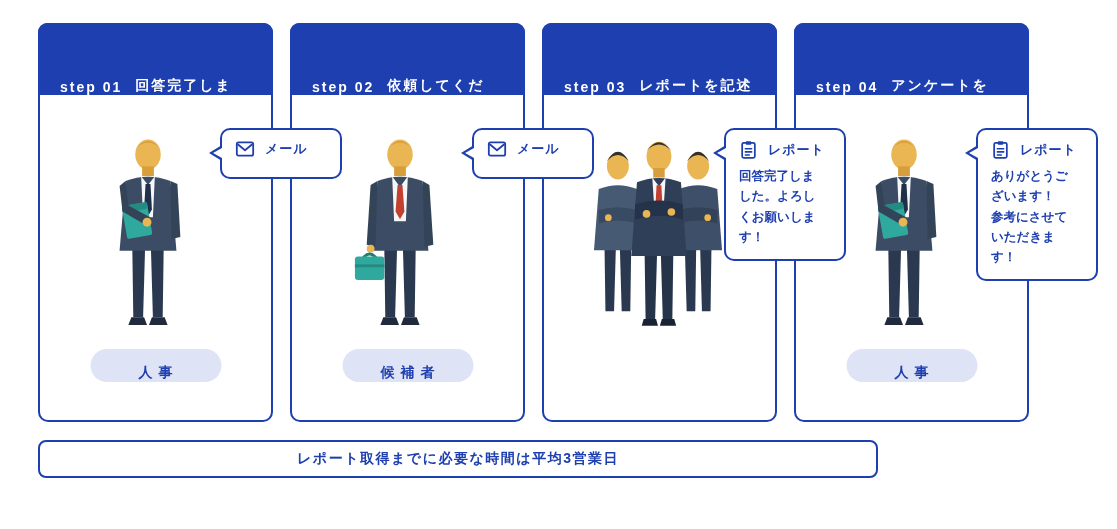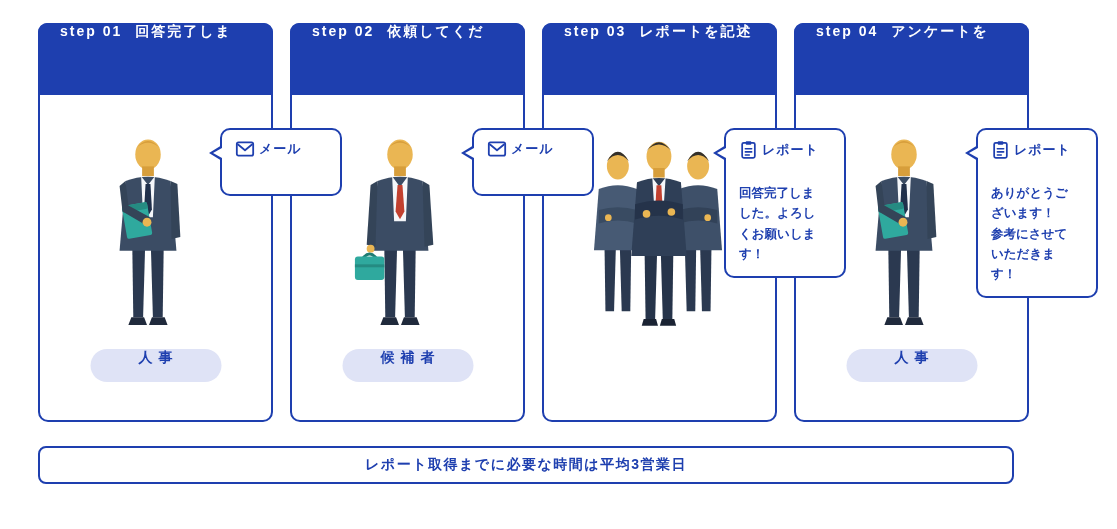--- a/index.html
+++ b/index.html
@@ -24,21 +24,21 @@
     padding:23px 0 0 38px;
   }
   .step-card{
     position:relative;
     width:235px;height:399px;
     background:#fff;
     border:2px solid var(--blue);
     border-radius:10px;
   }
   .step-header{
-    display:flex;align-items:flex-start;
+    display:flex;align-items:flex-end;
     gap:13px;
     height:72px;
     margin:-2px -2px 0 -2px;
     padding-left:22px;
     background:var(--blue);
     border-radius:9px 9px 0 0;
     color:#fff;font-weight:bold;font-size:14px;
     letter-spacing:2px;
   }
   .step-body{
@@ -69,50 +69,50 @@
     border-width:8px 13px 8px 0;
     border-color:transparent var(--blue) transparent transparent;
   }
   .bubble::after{
     content:"";position:absolute;left:-9px;top:18px;
     border-style:solid;
     border-width:5px 9px 5px 0;
     border-color:transparent #ffffff transparent transparent;
   }
   .bubble-head{
-    display:flex;align-items:center;gap:4px;
-    margin-bottom:24px;
+    display:flex;align-items:center;gap:10px;
+    margin-bottom:7px;
     color:var(--blue);
     font-weight:bold;font-size:13px;
     letter-spacing:1px;
   }
   .bubble-head svg{flex:0 0 auto;display:block;}
   .bubble-text{
     color:var(--blue);
     font-weight:bold;
     font-size:12.5px;
     line-height:1.62;
     white-space:pre-line;
   }
   .pill{
     position:absolute;
     bottom:38px;left:50%;
     transform:translateX(-50%);
     width:131px;height:33px;
     background:var(--pill-bg);
     border-radius:17px;
-    display:flex;align-items:flex-start;justify-content:center;
+    display:flex;align-items:flex-end;justify-content:center;
     color:var(--blue);
     font-weight:bold;font-size:14px;
     letter-spacing:6px;
     text-indent:6px;
   }
   .footer-note{
-    margin:24px 0 0 38px;
-    width:976px;height:38px;
+    margin:18px 0 0 38px;
+    width:840px;height:38px;
     border:2px solid var(--blue);
     border-radius:8px;
     display:flex;align-items:center;justify-content:center;
     color:var(--blue);
     font-weight:bold;font-size:14px;
     letter-spacing:1.5px;
     background:#fff;
   }
   .svg-defs{position:absolute;width:0;height:0;overflow:hidden;}
 </style>

